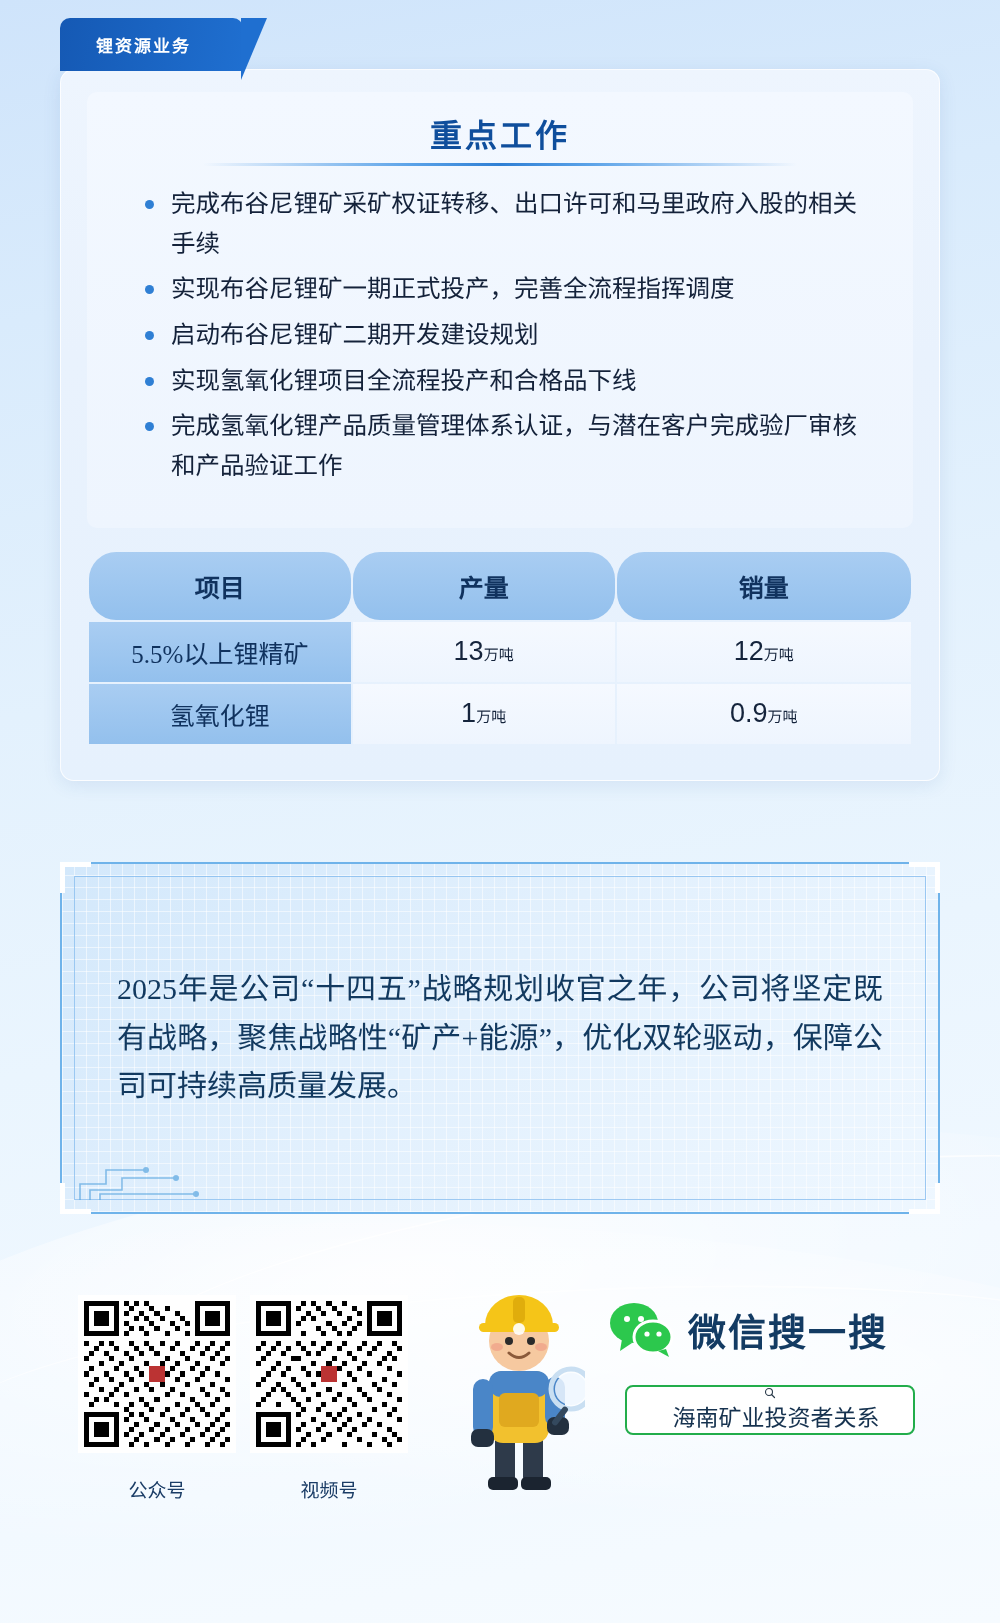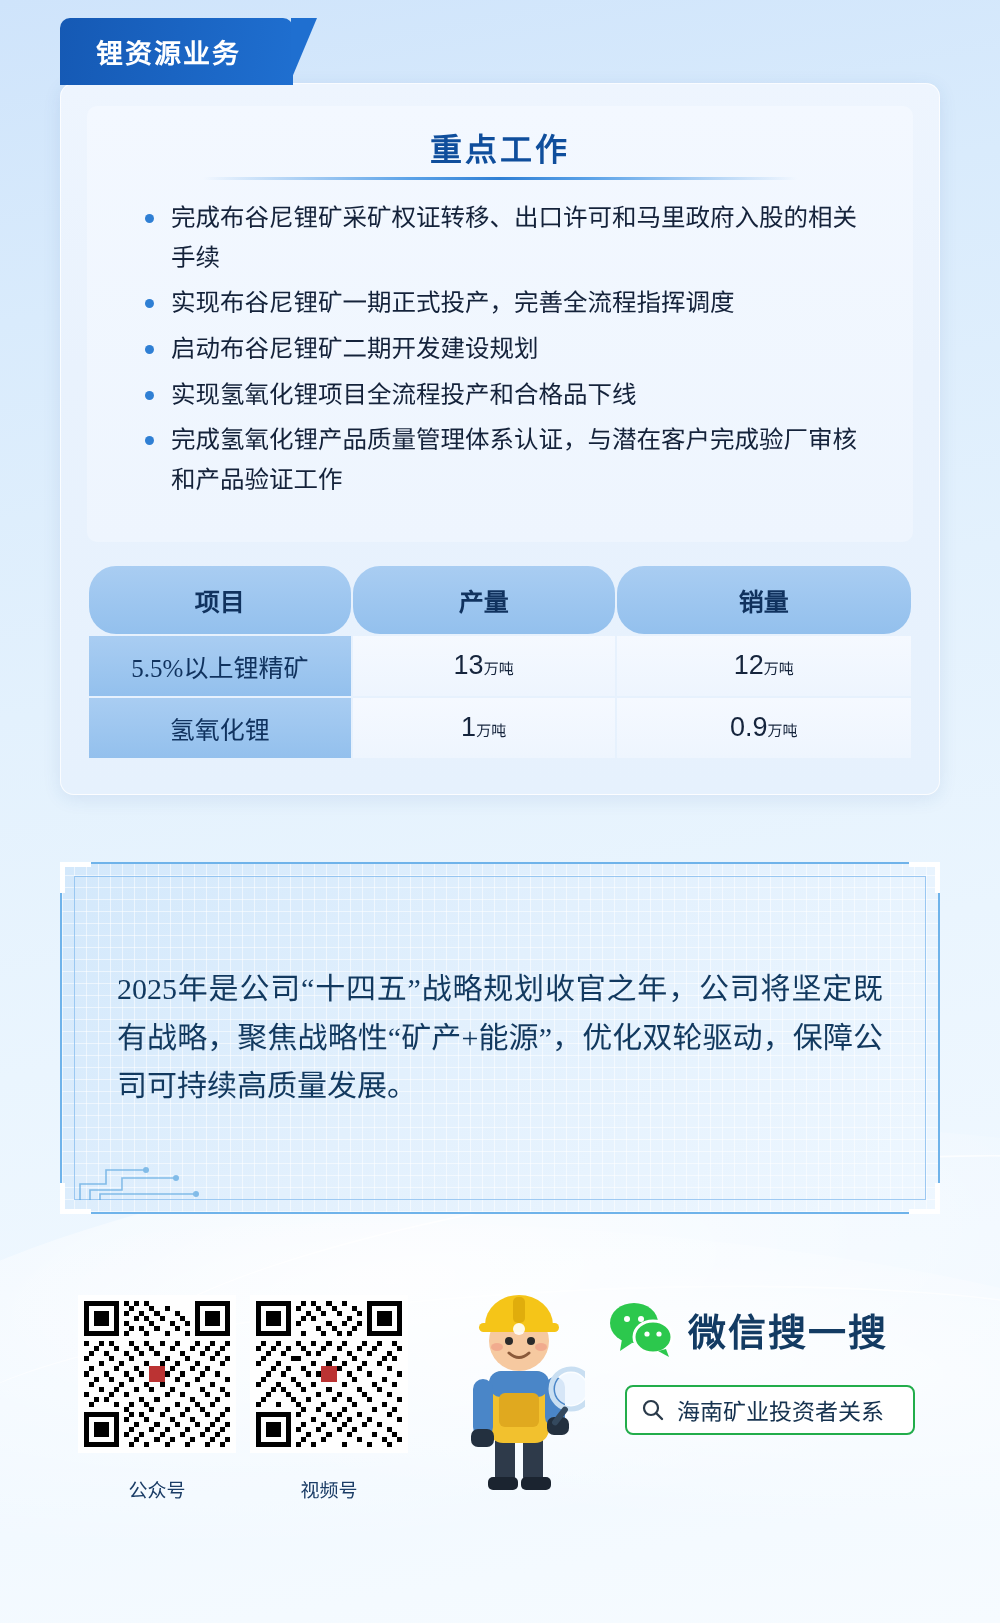--- a/index.html
+++ b/index.html
@@ -52,21 +52,21 @@
     position: absolute;
     left: 60px;
     top: 18px;
     width: 880px;
   }
   .tab-header {
     position: relative;
     display: inline-block;
     background: linear-gradient(100deg, #1559b4 0%, #1f6fd0 100%);
     color: #ffffff;
-    font-size: 27px;
+    font-size: 17px;
     font-weight: bold;
     letter-spacing: 2px;
     padding: 14px 52px 14px 36px;
     border-radius: 10px 10px 0 0;
     z-index: 3;
   }
   .tab-header::after {
     content: "";
     position: absolute;
     right: -24px;
@@ -276,20 +276,21 @@
     top: 100px;
     width: 290px;
     height: 50px;
     border: 2px solid #22ad4b;
     border-radius: 8px;
     background: #ffffff;
     display: flex;
     align-items: center;
     padding: 0 14px;
     box-sizing: border-box;
+    flex-direction: column;
   }
   .search-pill .txt {
     font-size: 23px;
     color: #16324f;
     margin-left: 12px;
   }
 </style>
 </head>
 <body>
 

